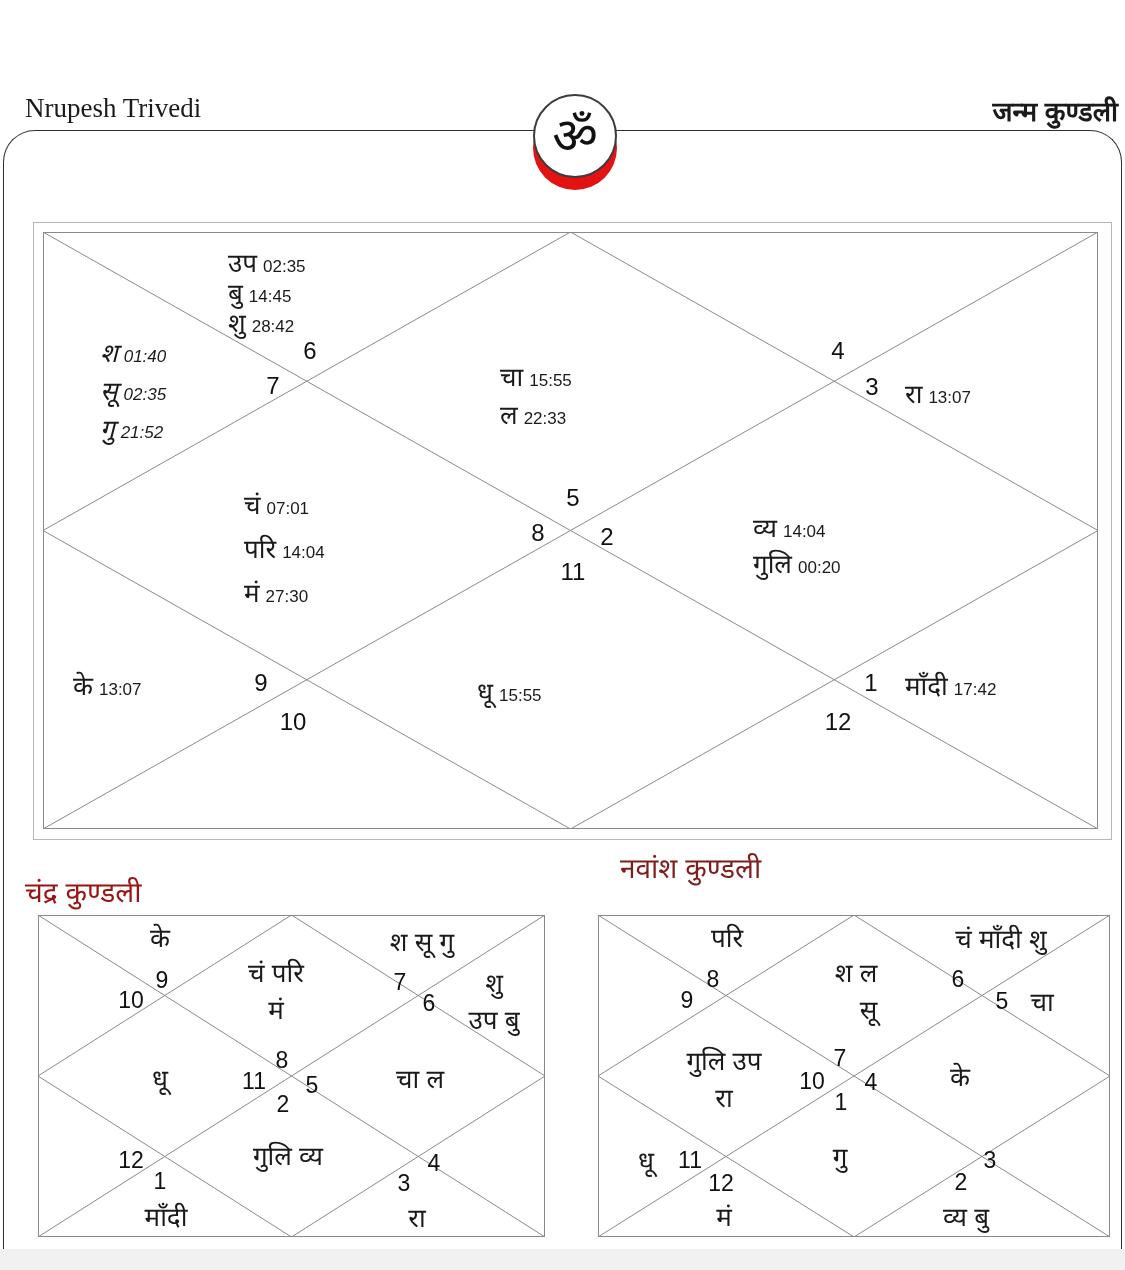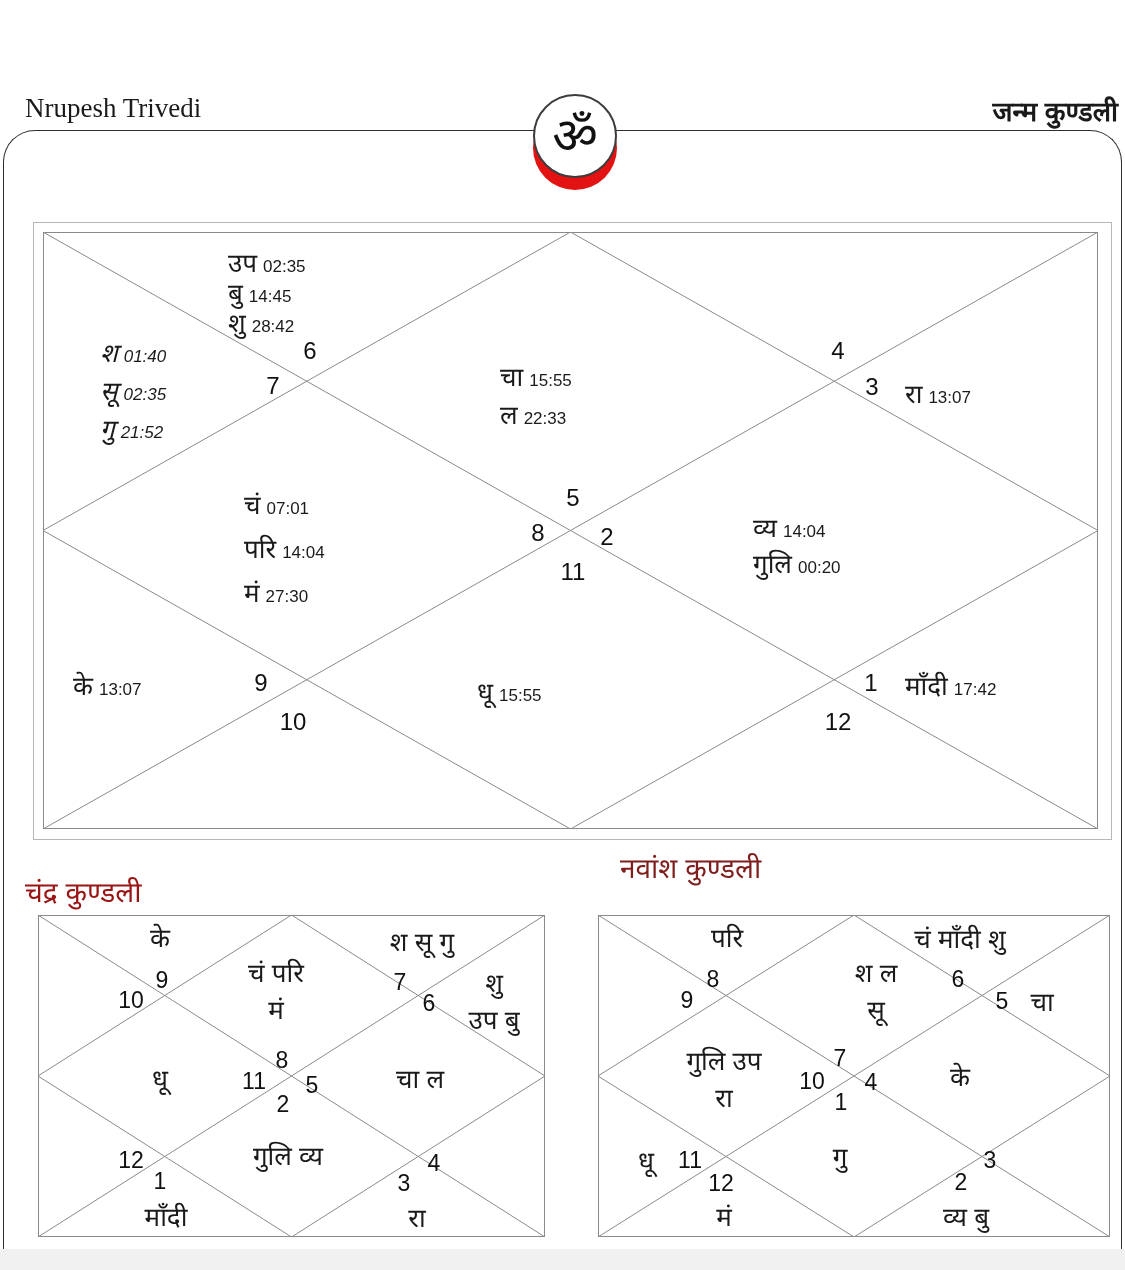--- a/index.html
+++ b/index.html
@@ -172,21 +172,21 @@
         <rect x="0.5" y="0.5" width="511" height="321"></rect>
         <line x1="0" y1="0" x2="512" y2="322"></line>
         <line x1="512" y1="0" x2="0" y2="322"></line>
         <line x1="256" y1="0" x2="0" y2="161"></line>
         <line x1="256" y1="0" x2="512" y2="161"></line>
         <line x1="0" y1="161" x2="256" y2="322"></line>
         <line x1="512" y1="161" x2="256" y2="322"></line>
       </g>
     </svg>
 
-    <div class="clabel" style="left:876px;top:992px;line-height:37px;">
+    <div class="clabel" style="left:856px;top:992px;line-height:37px;text-align:right;">
         <div class="ln">श ल</div>
         <div class="ln">सू</div>
       </div>
     <div class="clabel" style="left:727px;top:937px;">
         <div class="ln">परि</div>
       </div>
     <div class="clabel" style="left:724px;top:1080px;line-height:37px;">
         <div class="ln">गुलि उप</div>
         <div class="ln">रा</div>
       </div>
@@ -201,21 +201,21 @@
       </div>
     <div class="clabel" style="left:966px;top:1216px;">
         <div class="ln">व्य बु</div>
       </div>
     <div class="clabel" style="left:960px;top:1076px;">
         <div class="ln">के</div>
       </div>
     <div class="clabel" style="left:1042px;top:1001px;">
         <div class="ln">चा</div>
       </div>
-    <div class="clabel" style="left:960px;top:938px;">
+    <div class="clabel" style="left:1001px;top:938px;">
         <div class="ln">चं माँदी शु</div>
       </div>
 
     <div class="num snum" style="left:840px;top:1058px;">7</div>
     <div class="num snum" style="left:713px;top:979px;">8</div>
     <div class="num snum" style="left:687px;top:1000px;">9</div>
     <div class="num snum" style="left:812px;top:1081px;">10</div>
     <div class="num snum" style="left:690px;top:1160px;">11</div>
     <div class="num snum" style="left:721px;top:1183px;">12</div>
     <div class="num snum" style="left:841px;top:1102px;">1</div>

